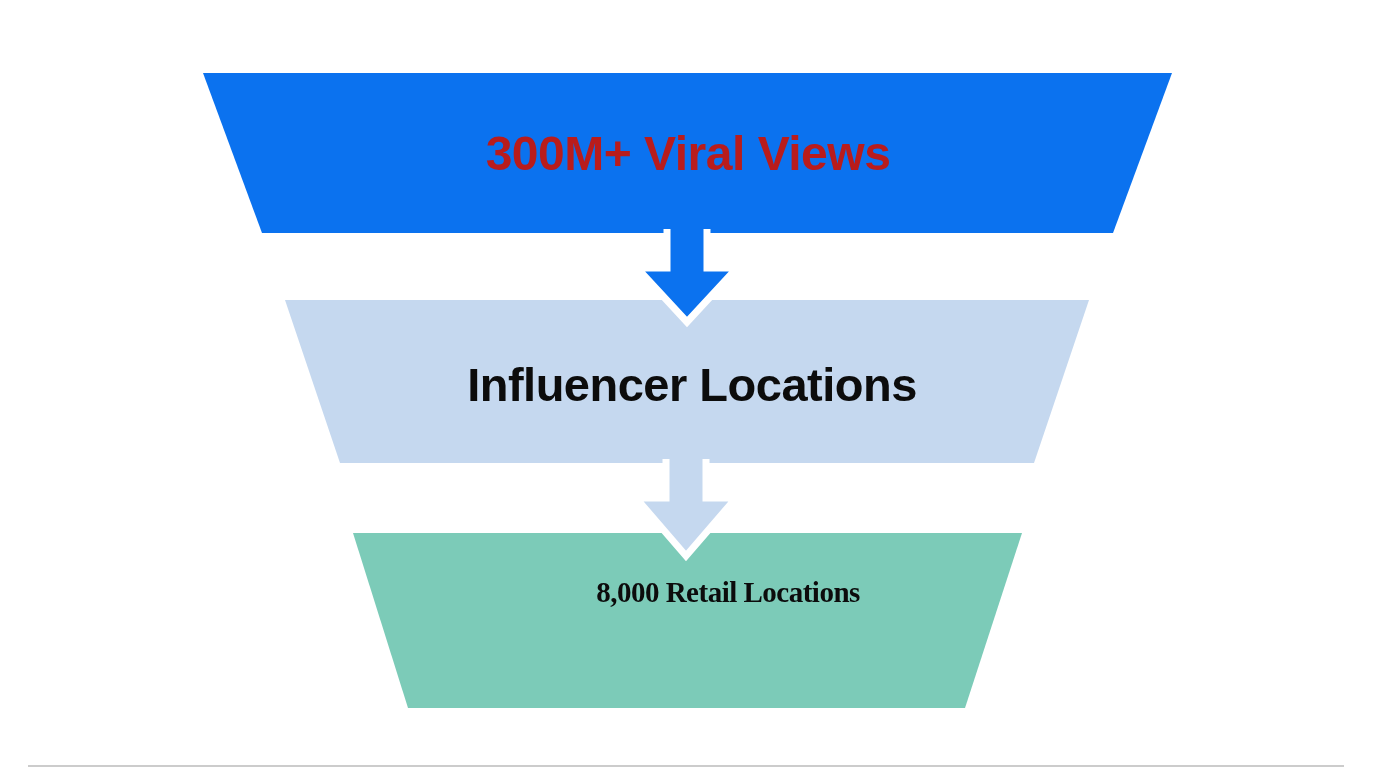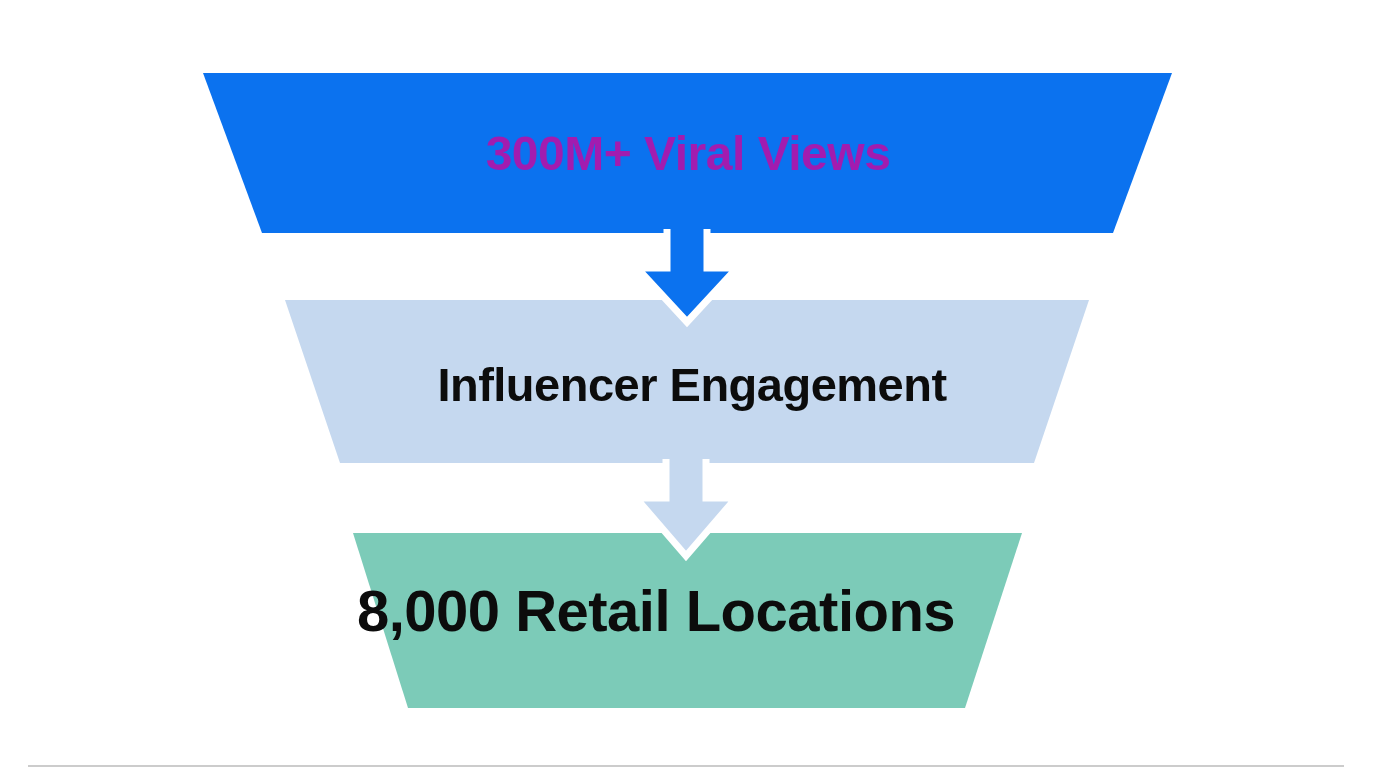--- a/index.html
+++ b/index.html
@@ -25,34 +25,35 @@
     font-weight: bold;
     letter-spacing: -0.5px;
     white-space: nowrap;
     line-height: 1.2;
   }
   .stage-label .line { display: block; }
   #label-stage-1 {
     left: 688px;
     top: 125px;
     font-size: 48px;
-    color: #a21caf;
+    color: #b91c1c;
   }
   #label-stage-2 {
     left: 692px;
     top: 357px;
     font-size: 47px;
     color: #0c0c0c;
   }
   #label-stage-3 {
-    left: 656px;
+    left: 728px;
     top: 575px;
-    font-size: 58px;
+    font-size: 29px;
     line-height: 1.23;
     color: #0c0c0c;
+    font-family: Liberation Serif, serif;
   }
   .bottom-edge-line {
     position: absolute;
     left: 28px;
     right: 32px;
     bottom: 1px;
     height: 2px;
     background: #cccccc;
   }
 </style>
@@ -73,21 +74,21 @@
 
     <path d="M 666,459 L 666,498 L 636,498 L 686,556 L 736,498 L 706,498 L 706,459" stroke-width="7" stroke-linejoin="miter" stroke="#ffffff" fill="#c5d8ef"></path>
   </svg>
 
   
   <div class="stage-label" id="label-stage-1">
     <span class="line">300M+ Viral Views</span>
   </div>
 
   <div class="stage-label" id="label-stage-2">
-    <span class="line">Influencer Engagement</span>
+    <span class="line">Influencer Locations</span>
   </div>
 
   <div class="stage-label" id="label-stage-3">
     <span class="line">8,000 Retail Locations</span>
   </div>
 
   <div class="bottom-edge-line"></div>
 </div>
 
 </body></html>

